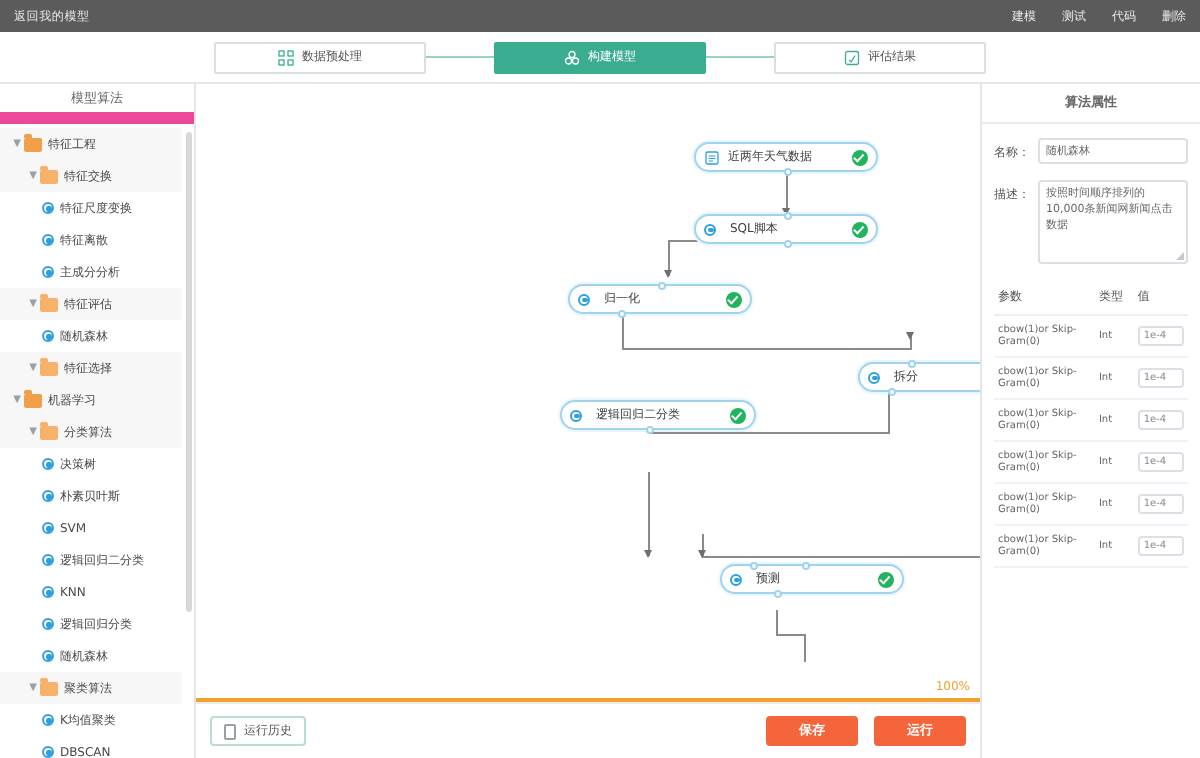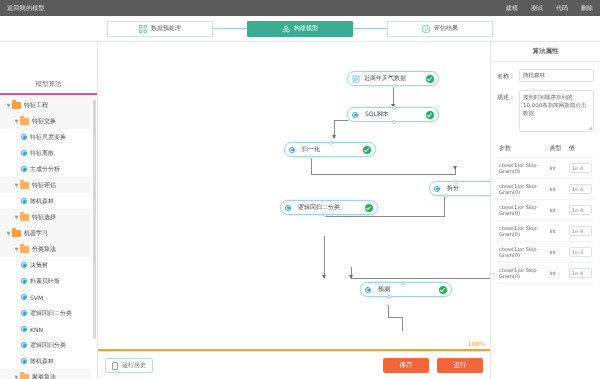--- a/index.html
+++ b/index.html
@@ -37,21 +37,21 @@
   
   .main { display: flex; height: 337px; }
 
   
   .sidebar {
     width: 98px; background: #fff; border-right: 1px solid #e6e6e6;
     display: flex; flex-direction: column;
   }
   .sidebar-head {
     height: 20px; display: flex; align-items: center; justify-content: center;
-    font-size: 6.5px; color: #666; border-bottom: 2px solid #ec4899; margin-top: 33px;
+    font-size: 6.5px; color: #666; border-bottom: 6px solid #ec4899;
   }
   .tree {
     flex: 1; overflow: hidden; position: relative; padding-top: 2px;
   }
   .tree-inner { padding-right: 6px; }
   .tnode {
     height: 16px; display: flex; align-items: center; font-size: 6px;
     color: #4a4a4a; white-space: nowrap;
   }
   .tnode.grp { background: #f7f7f7; }
@@ -137,21 +137,21 @@
   .bottombar {
     height: 28px; background: #fff; border-top: 1px solid #ededed;
     display: flex; align-items: center; justify-content: space-between; padding: 0 7px;
   }
   .btn-hist {
     height: 15px; padding: 0 6px; border: 1px solid #b8ddd2; background: #fff;
     border-radius: 2px; display: flex; align-items: center; gap: 4px;
     font-size: 6px; color: #555;
   }
   .doc-ico { width: 6px; height: 8px; border: 1px solid #9aa0a6; border-radius: 1px; }
-  .btn-grp { display: flex; gap: 8px; }
+  .btn-grp { display: flex; gap: 8px; font-weight: bold; }
   .btn-orange {
     height: 15px; width: 46px; background: #f4653b; color: #fff; border-radius: 2px;
     display: flex; align-items: center; justify-content: center; font-size: 6.5px;
   }
 
   
   .rightpanel {
     width: 110px; background: #fff; border-left: 1px solid #e6e6e6;
     display: flex; flex-direction: column;
   }

